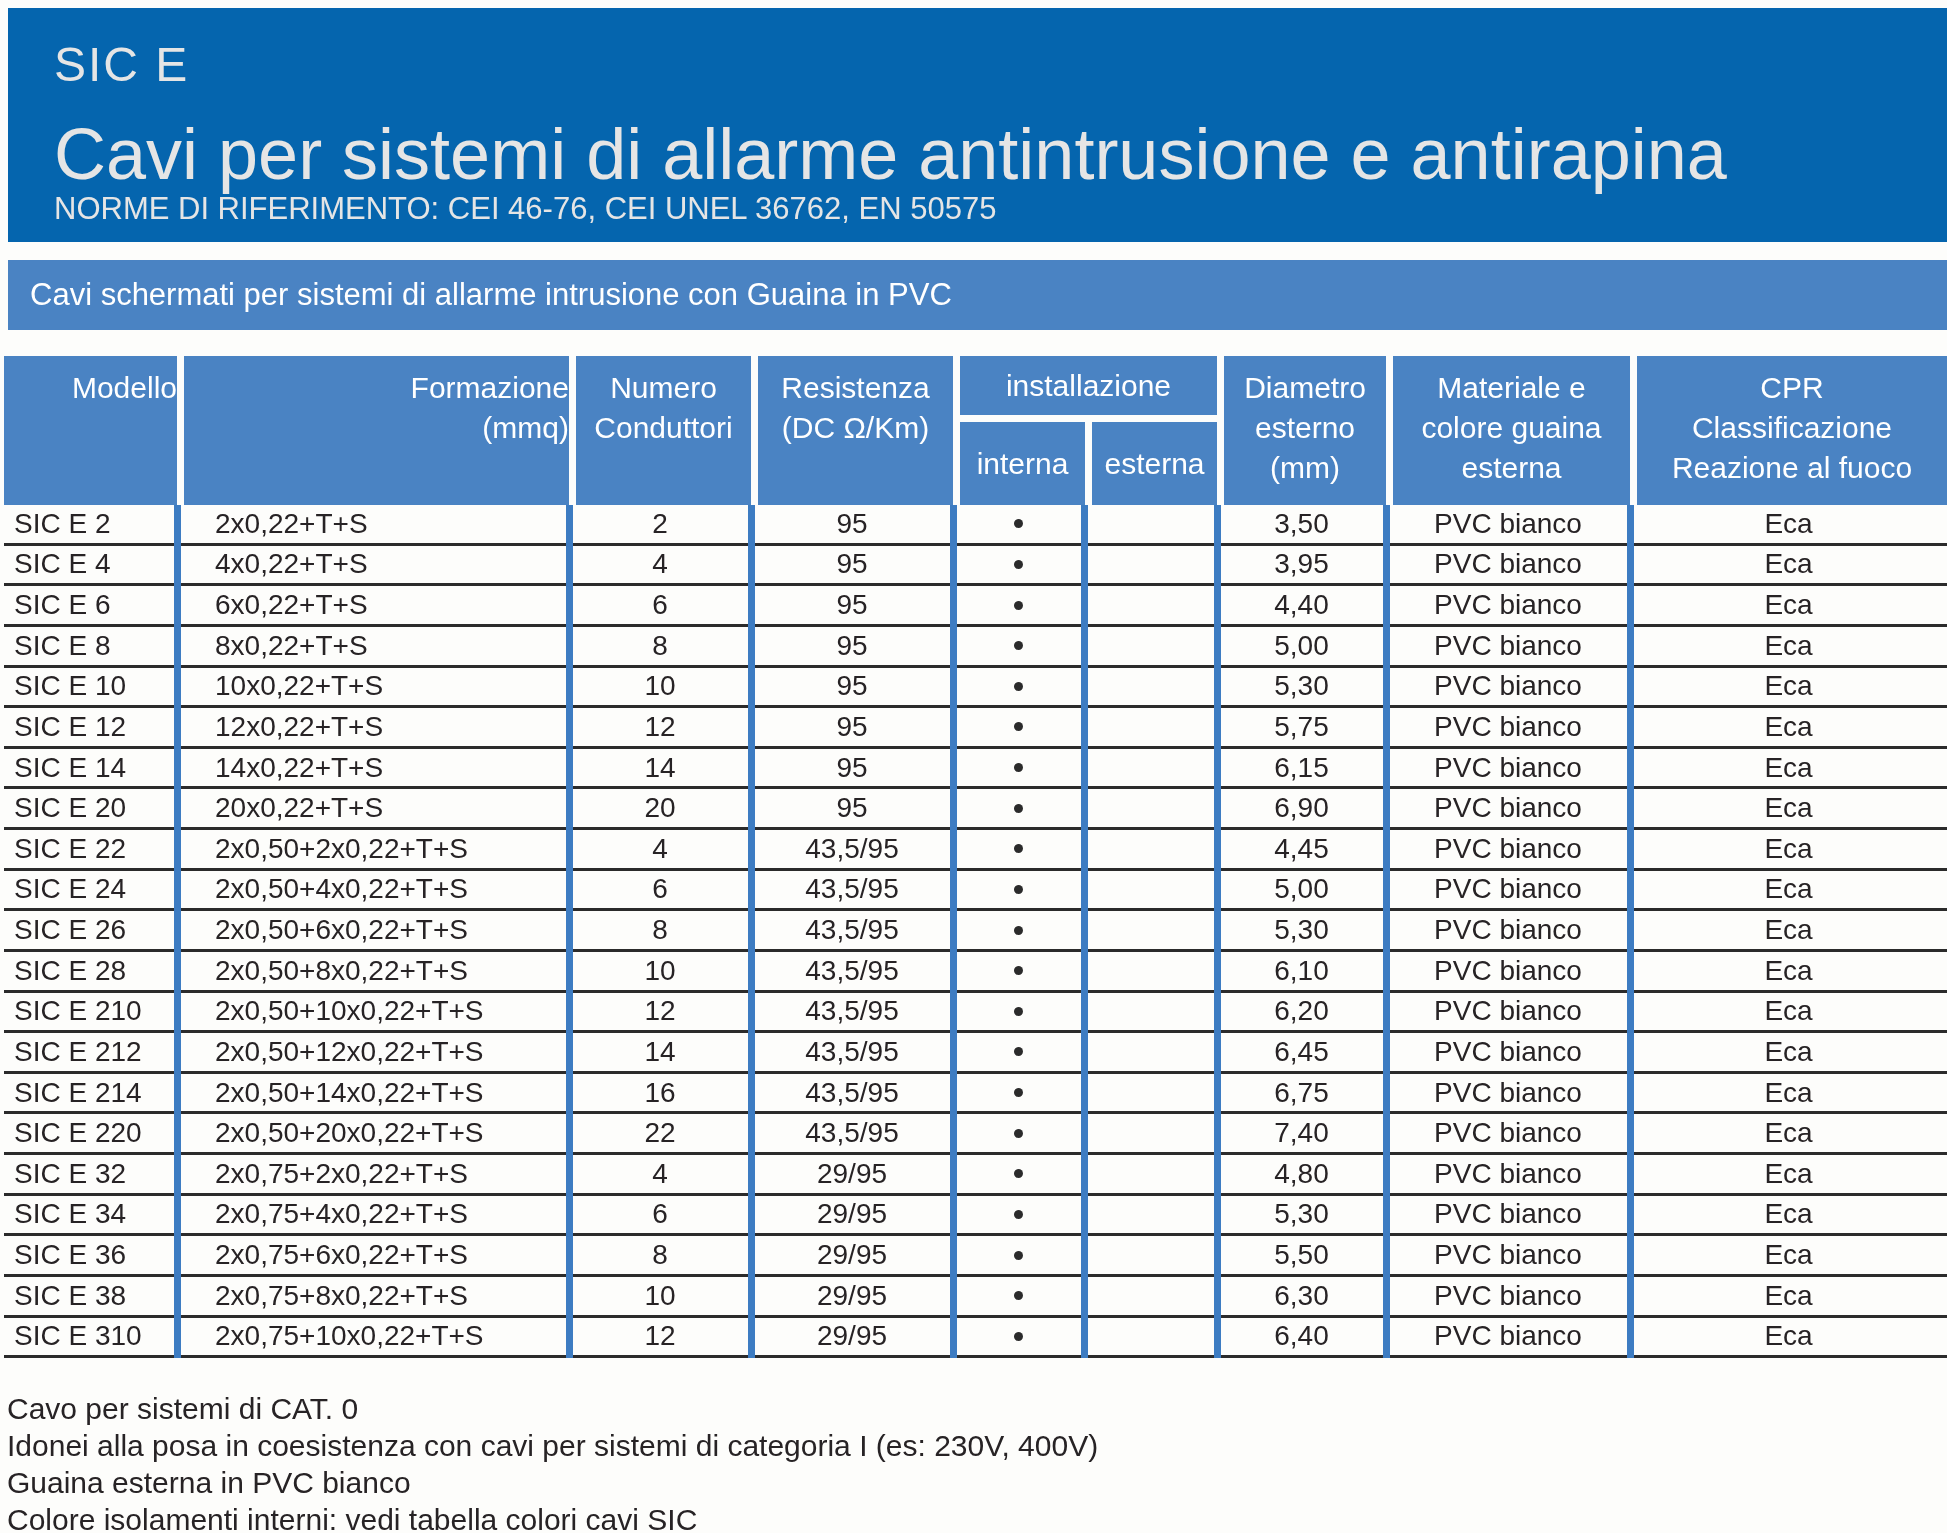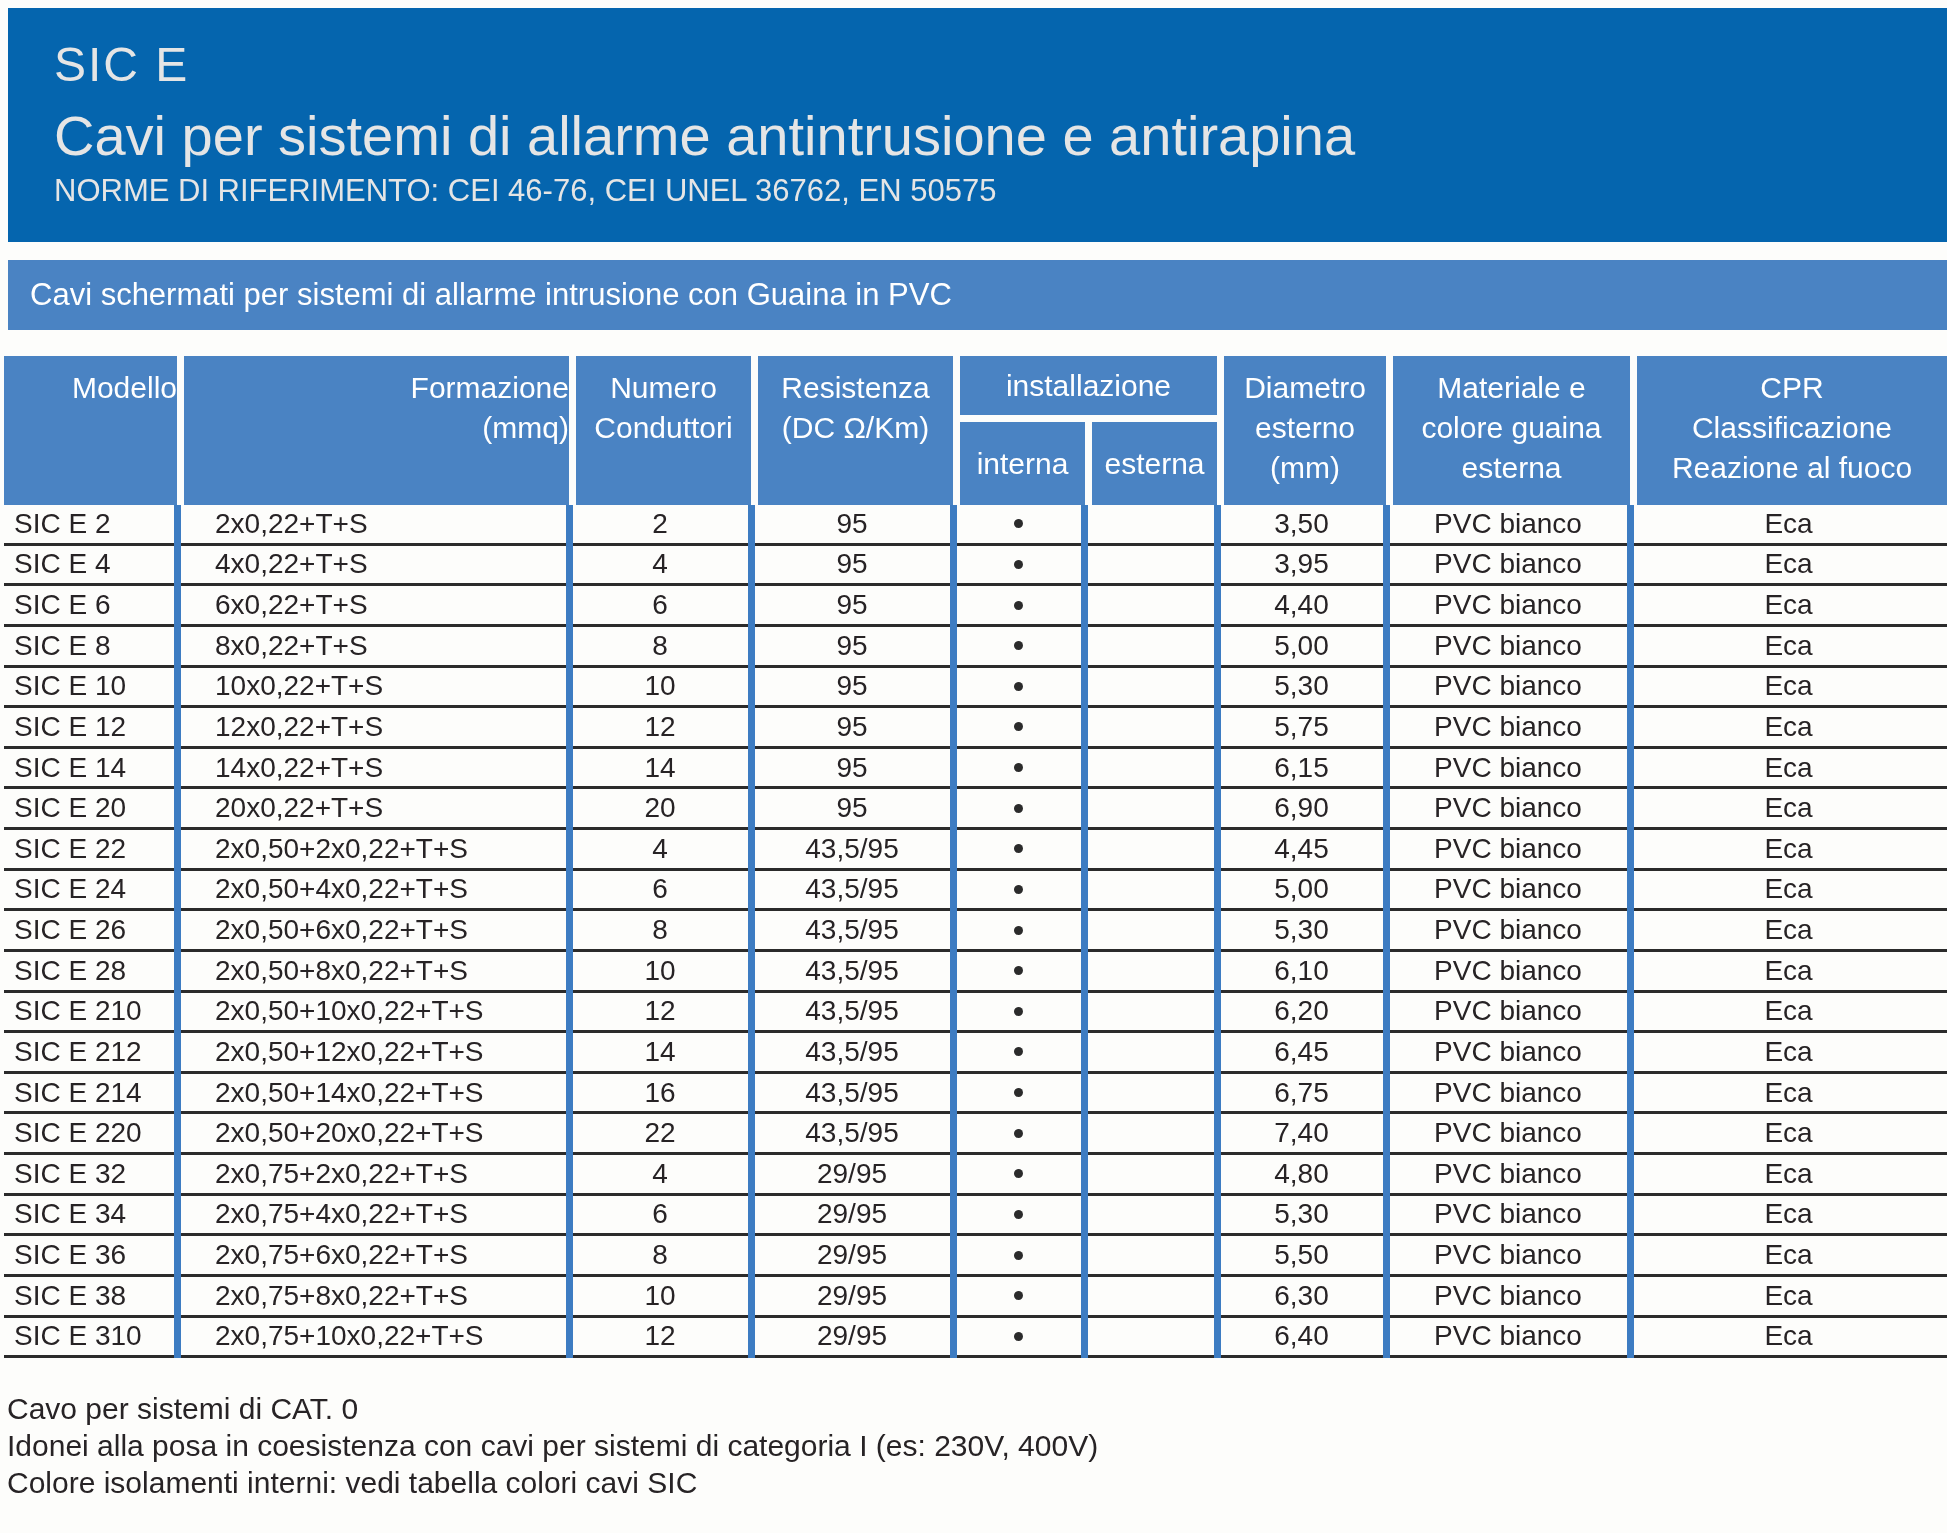--- a/index.html
+++ b/index.html
@@ -13,21 +13,21 @@
   
   .band-dark {
     margin: 8px 0 0 8px;
     width: 1939px;
     height: 234px;
     background: #0565ae;
     color: #e5e5e5;
     padding: 30px 0 0 46px;
   }
   .title { font-size: 48px; line-height: 53px; font-weight: normal; letter-spacing: 2px; }
-  .subtitle { margin-top: 14px; font-size: 56px; line-height: 62px; font-weight: normal; }
+  .subtitle { margin-top: 32px; font-size: 72px; line-height: 62px; font-weight: normal; }
   .norms { margin-top: 7px; font-size: 31px; line-height: 33px; font-weight: normal; }
 
   
   .band-medium {
     margin: 18px 0 0 8px;
     width: 1939px;
     height: 70px;
     background: #4a83c3;
     color: #ffffff;
     display: flex;
@@ -481,14 +481,15 @@
     <div class="c dia">6,40</div>
     <div class="c mat">PVC bianco</div>
     <div class="c cpr">Eca</div>
   </div>
 </div>
 </div>
 
 <div class="footnotes">
   <div>Cavo per sistemi di CAT. 0</div>
   <div>Idonei alla posa in coesistenza con cavi per sistemi di categoria I (es: 230V, 400V)</div>
+  <div>Guaina esterna in PVC bianco</div>
   <div>Colore isolamenti interni: vedi tabella colori cavi SIC</div>
 </div>
 
 </body></html>

